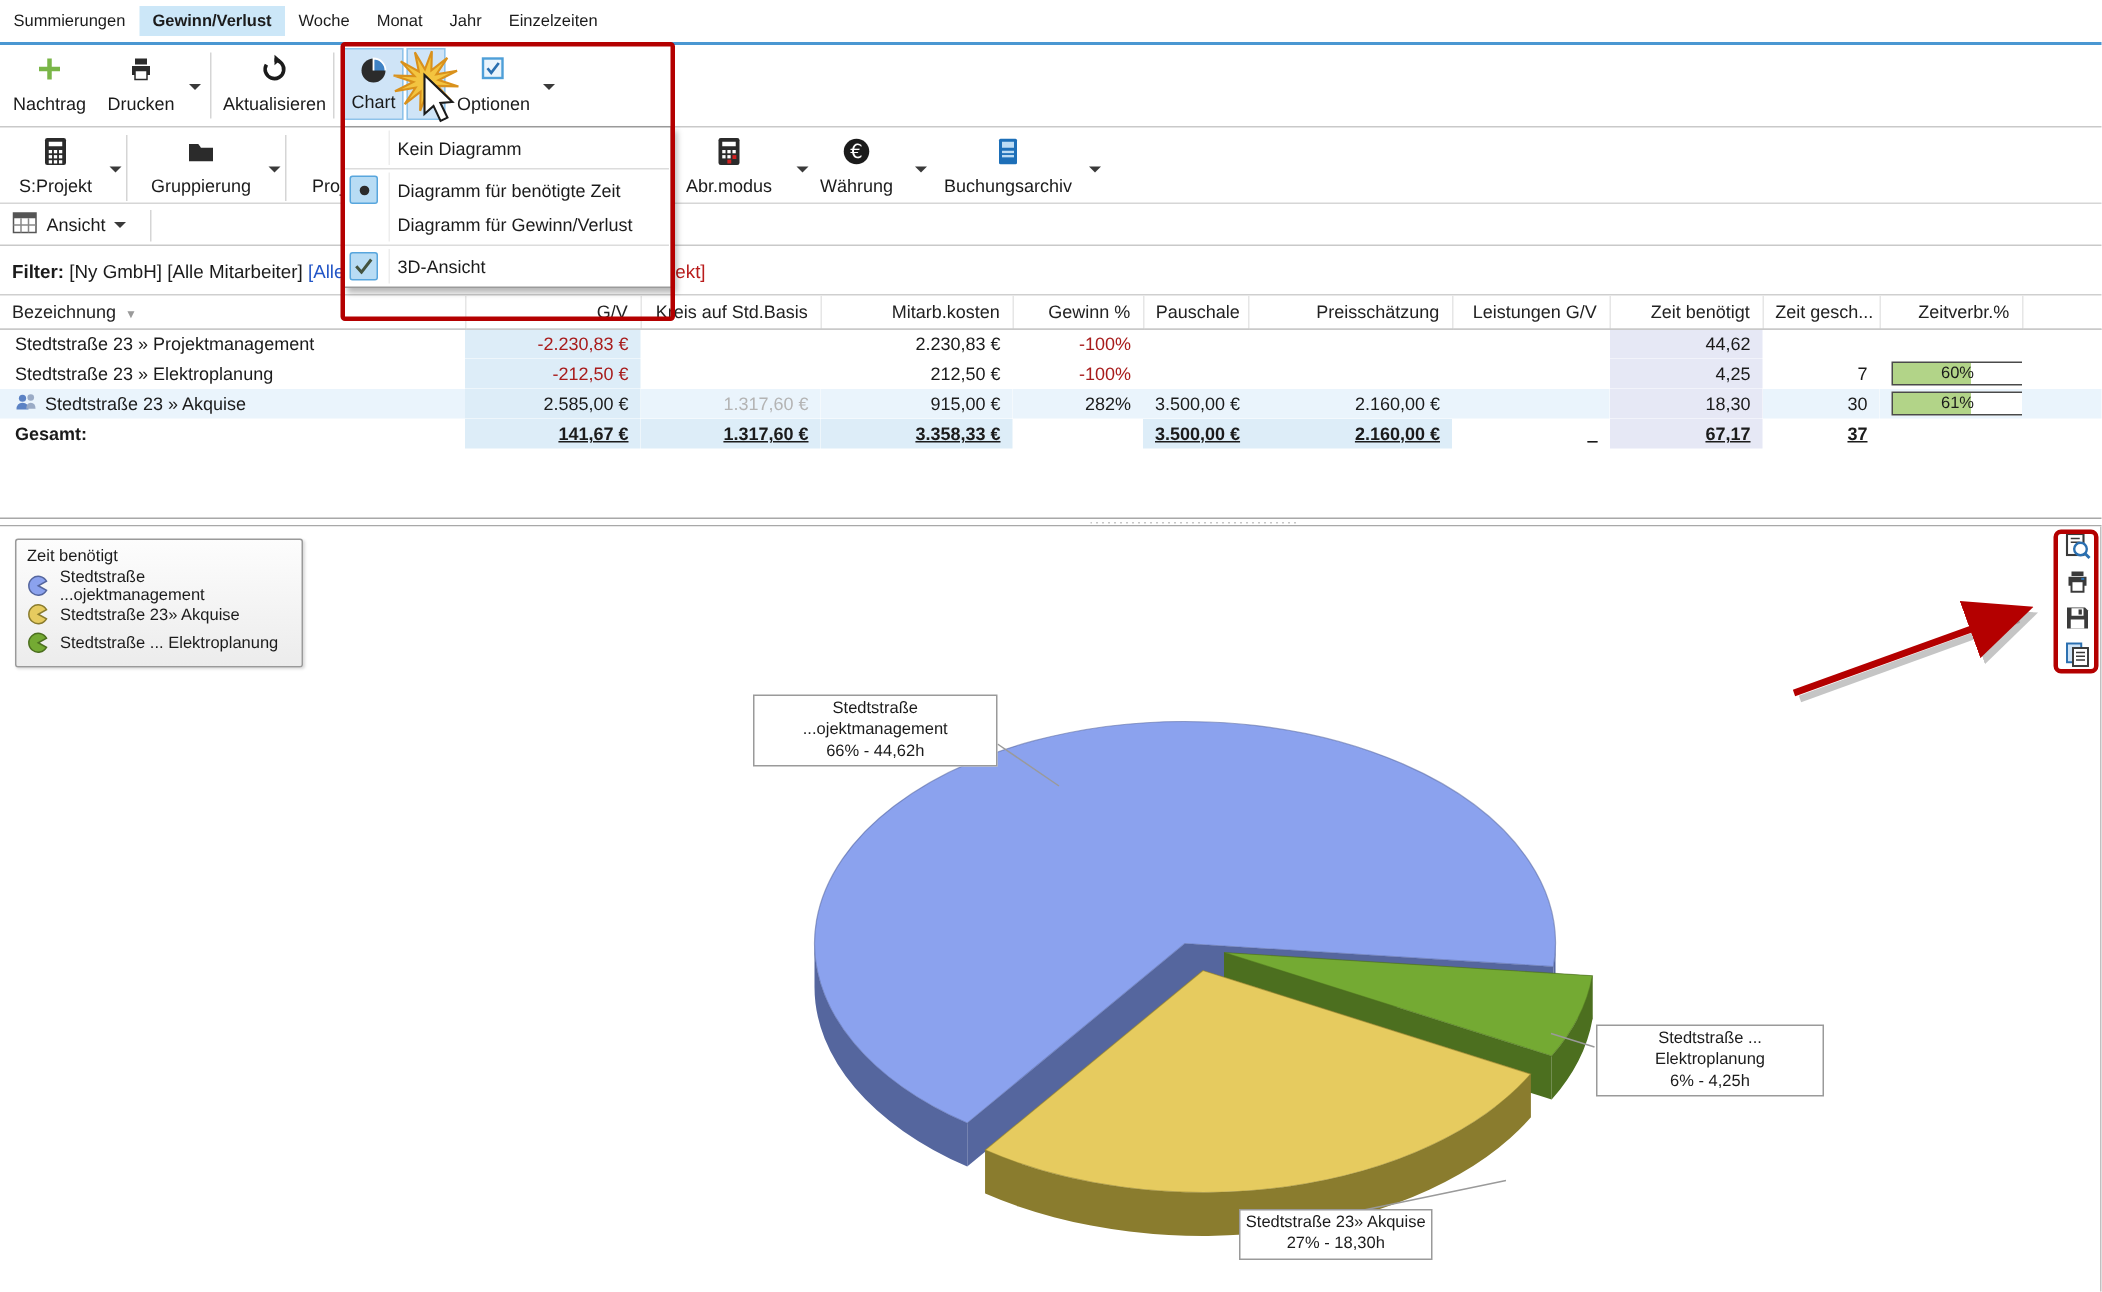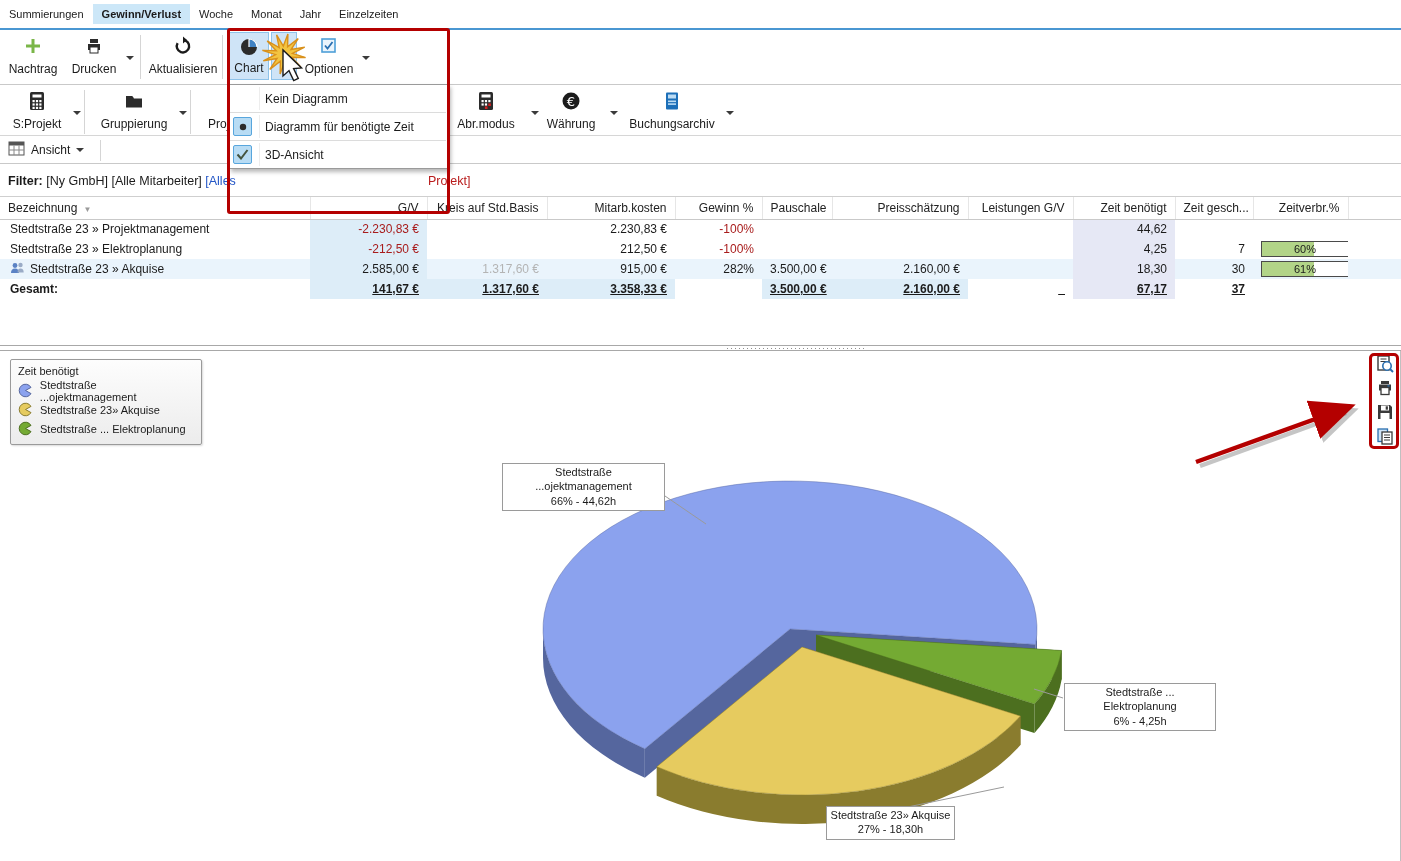--- a/index.html
+++ b/index.html
@@ -494,20 +494,24 @@
     <div class="cm-sep"></div>
     <div class="cm-item">
       <span class="cm-ic">
         <svg width="10" height="10">
           <circle cx="5" cy="5" r="3.2" fill="#2b2b2b"></circle>
         </svg>
       </span>
       <span class="cm-gutter-line"></span>
       <span class="txt">Diagramm für benötigte Zeit</span>
     </div>
+    <div class="cm-item">
+      <span class="cm-gutter-line"></span>
+      <span class="txt">Diagramm für Gewinn/Verlust</span>
+    </div>
     <div class="cm-sep"></div>
     <div class="cm-item">
       <span class="cm-ic">
         <svg width="13" height="11">
           <path d="M1.5 5.5 l3.5 4 L11.5 1" fill="none" stroke="#44543f" stroke-width="2"></path>
         </svg>
       </span>
       <span class="cm-gutter-line"></span>
       <span class="txt">3D-Ansicht</span>
     </div>

